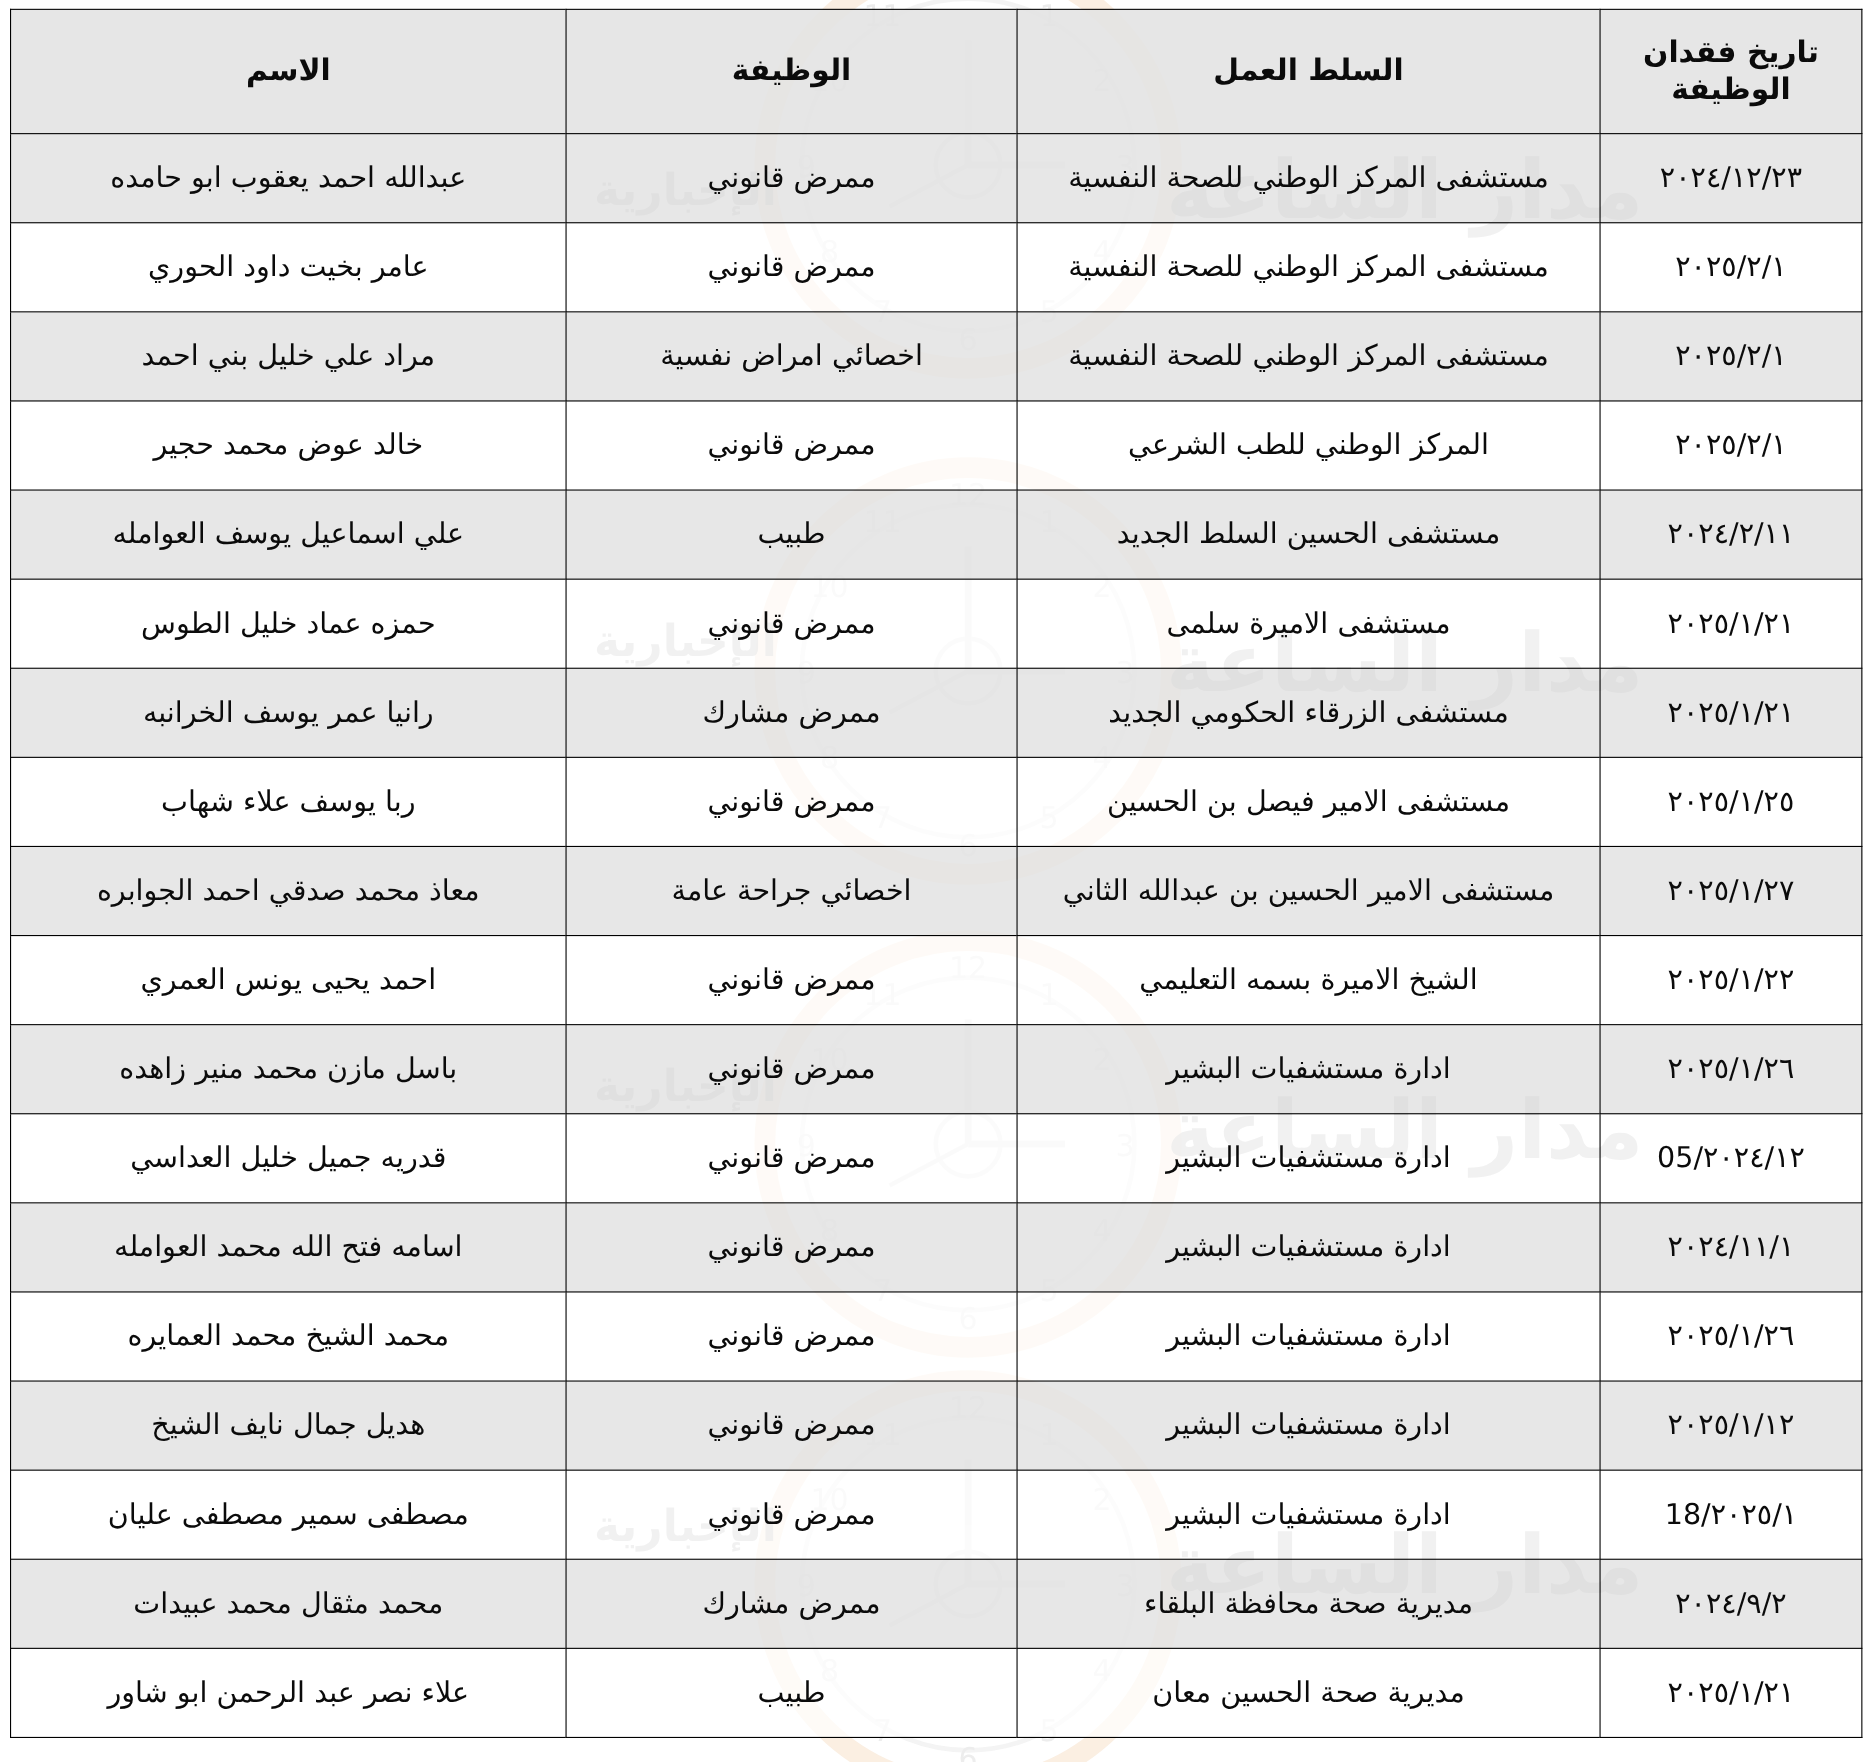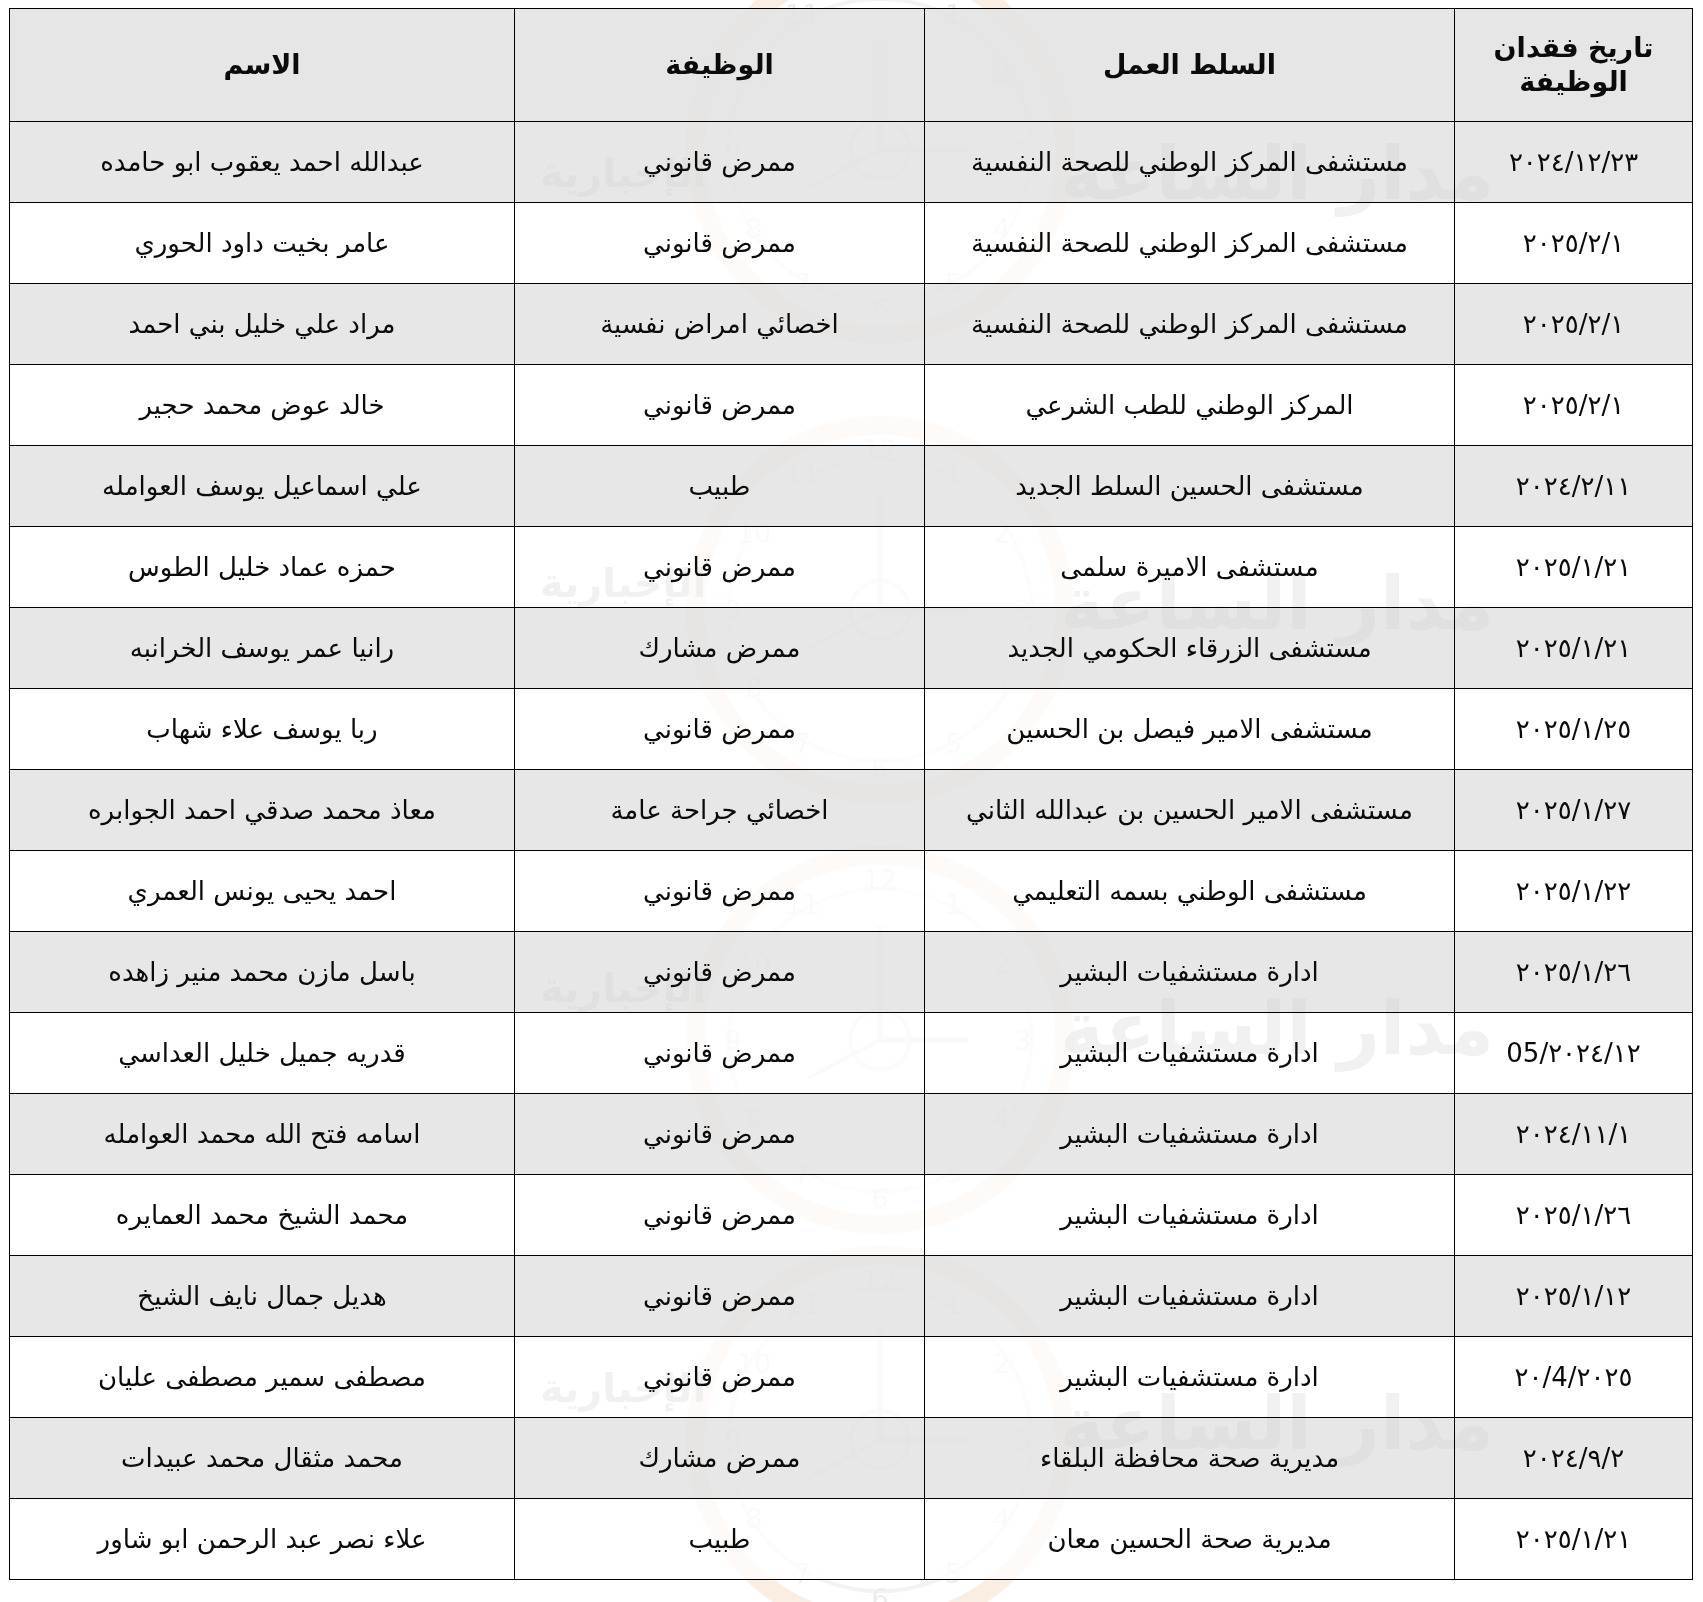--- a/index.html
+++ b/index.html
@@ -261,21 +261,21 @@
         <td>ربا يوسف علاء شهاب</td>
       </tr>
       <tr>
         <td>٢٠٢٥/١/٢٧</td>
         <td>مستشفى الامير الحسين بن عبدالله الثاني</td>
         <td>اخصائي جراحة عامة</td>
         <td>معاذ محمد صدقي احمد الجوابره</td>
       </tr>
       <tr>
         <td>٢٠٢٥/١/٢٢</td>
-        <td>مستشفى الوطني بسمه التعليمي</td>
+        <td>الشيخ الاميرة بسمه التعليمي</td>
         <td>ممرض قانوني</td>
         <td>احمد يحيى يونس العمري</td>
       </tr>
       <tr>
         <td>٢٠٢٥/١/٢٦</td>
         <td>ادارة مستشفيات البشير</td>
         <td>ممرض قانوني</td>
         <td>باسل مازن محمد منير زاهده</td>
       </tr>
       <tr>
@@ -296,21 +296,21 @@
         <td>ممرض قانوني</td>
         <td>محمد الشيخ محمد العمايره</td>
       </tr>
       <tr>
         <td>٢٠٢٥/١/١٢</td>
         <td>ادارة مستشفيات البشير</td>
         <td>ممرض قانوني</td>
         <td>هديل جمال نايف الشيخ</td>
       </tr>
       <tr>
-        <td>٢٠٢٥/4/٢٠</td>
+        <td>٢٠٢٥/١/18</td>
         <td>ادارة مستشفيات البشير</td>
         <td>ممرض قانوني</td>
         <td>مصطفى سمير مصطفى عليان</td>
       </tr>
       <tr>
         <td>٢٠٢٤/٩/٢</td>
         <td>مديرية صحة محافظة البلقاء</td>
         <td>ممرض مشارك</td>
         <td>محمد مثقال محمد عبيدات</td>
       </tr>

